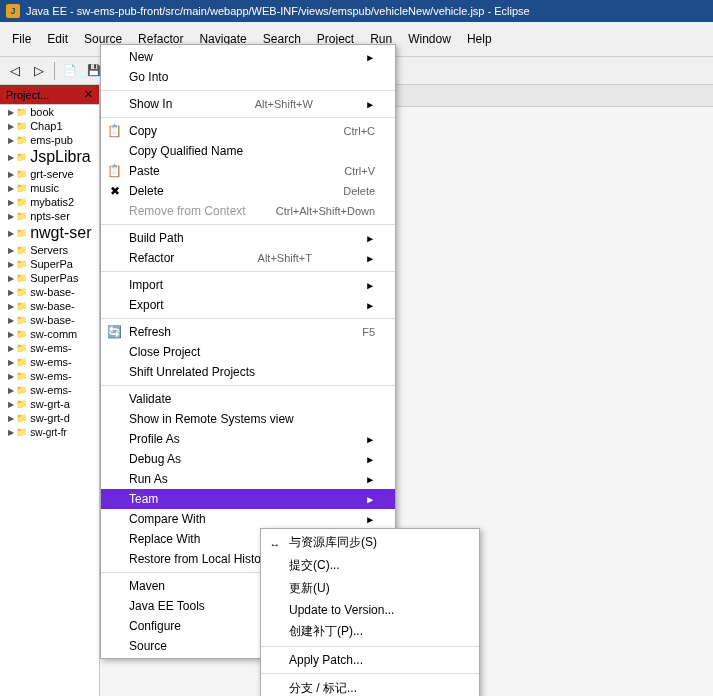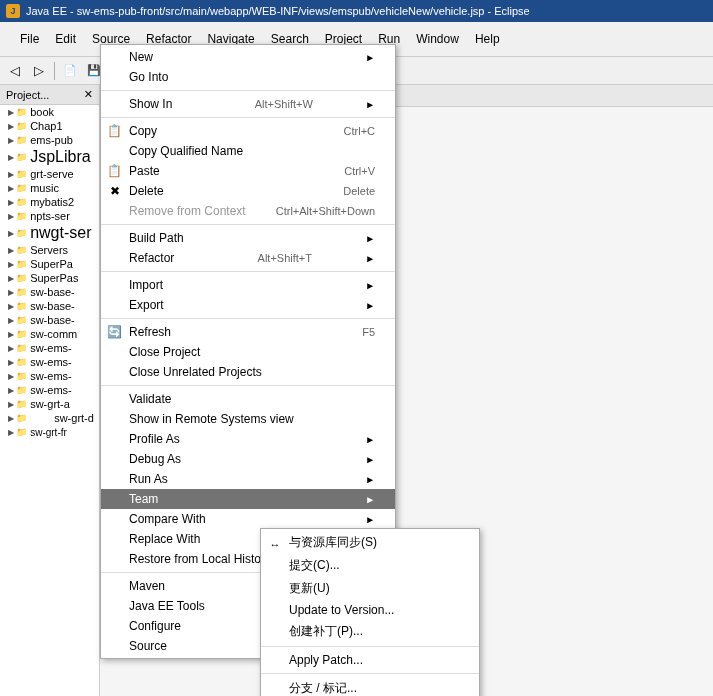--- a/index.html
+++ b/index.html
@@ -32,21 +32,21 @@
       font-size: 9px; font-weight: bold; color: #1e4b8a;
     }
 
     
     .menu-bar {
       background: #f0f0f0;
       border-bottom: 1px solid #ccc;
       display: flex;
       align-items: center;
       height: 35px;
-      padding: 0 12px;
+      padding: 0 4px;
     }
     .menu-item {
       padding: 2px 8px;
       cursor: pointer;
       font-size: 12px;
       white-space: nowrap;
     }
 
     
     .toolbar {
@@ -75,21 +75,21 @@
     }
 
     
     .left-panel {
       width: 100px;
       background: white;
       border-right: 1px solid #ccc;
       overflow: hidden;
     }
     .panel-header {
-      background: #e5e5e5;
+      background: #b91c1c;
       border-bottom: 1px solid #ccc;
       padding: 2px 6px;
       font-size: 11px;
       display: flex;
       align-items: center;
       justify-content: space-between;
       height: 20px;
     }
     .tree-item {
       padding: 1px 4px 1px 8px;
@@ -124,21 +124,21 @@
     .ctx-item {
       display: flex;
       align-items: center;
       padding: 3px 20px 3px 28px;
       font-size: 12px;
       cursor: pointer;
       white-space: nowrap;
       position: relative;
     }
     .ctx-item.highlighted {
-      background: #737373;
+      background: #6d28d9;
       color: white;
     }
     .ctx-item.ctx-disabled {
       color: #999;
       cursor: default;
     }
     .ctx-separator {
       height: 1px;
       background: #ddd;
       margin: 3px 0;
@@ -356,21 +356,21 @@
           <span style="font-size: 11px;">sw-ems-</span>
         </div>
         <div class="tree-item">
           <span class="tree-arrow">▶</span>
           <span class="tree-icon">📁</span>
           <span style="font-size: 11px;">sw-grt-a</span>
         </div>
         <div class="tree-item">
           <span class="tree-arrow">▶</span>
           <span class="tree-icon">📁</span>
-          <span style="font-size: 11px; margin-left: 24px;">sw-grt-d</span>
+          <span style="font-size: 11px;">sw-grt-d</span>
         </div>
         <div class="tree-item">
           <span class="tree-arrow">▶</span>
           <span class="tree-icon">📁</span>
           <span style="font-size: 10px;">sw-grt-fr</span>
         </div>
       </div>
   </div>
 
   <div class="right-panel">
@@ -444,21 +444,21 @@
     <div class="ctx-separator"></div>
     <div class="ctx-item">
       <span class="ctx-icon">🔄</span>
       <span>Refresh</span>
       <span class="ctx-shortcut">F5</span>
     </div>
     <div class="ctx-item">
       <span>Close Project</span>
     </div>
     <div class="ctx-item">
-      <span>Close Unrelated Projects</span>
+      <span>Shift Unrelated Projects</span>
     </div>
     <div class="ctx-separator"></div>
     <div class="ctx-item">
       <span>Validate</span>
     </div>
     <div class="ctx-item">
       <span>Show in Remote Systems view</span>
     </div>
     <div class="ctx-item">
       <span>Profile As</span>

